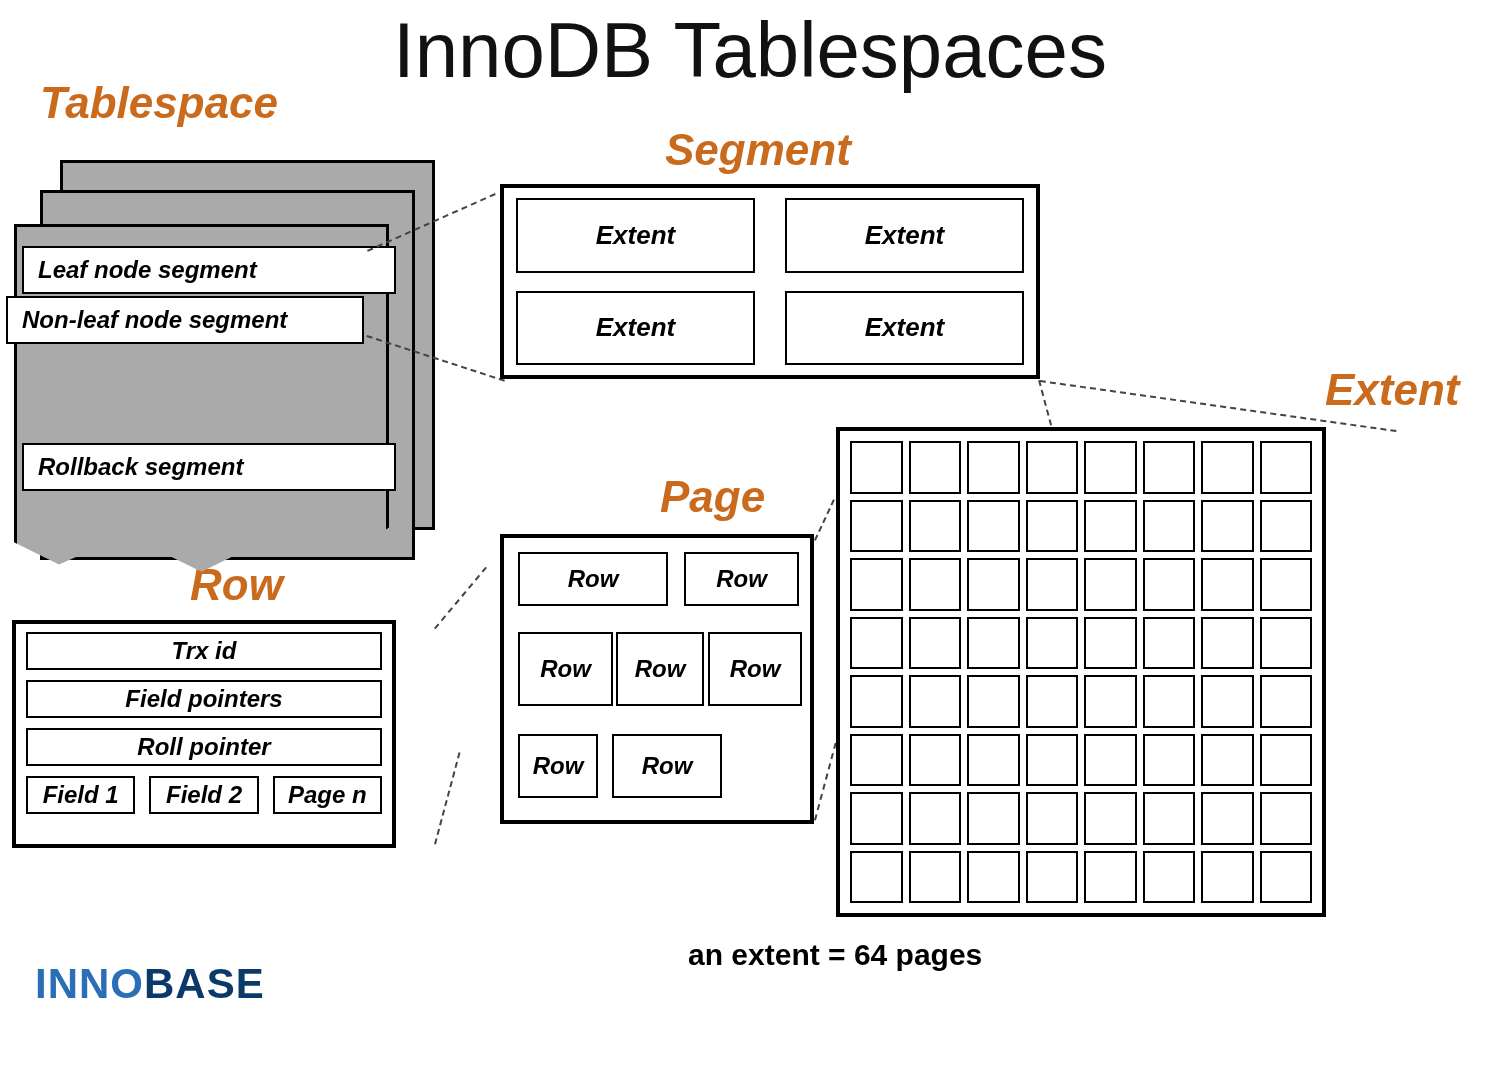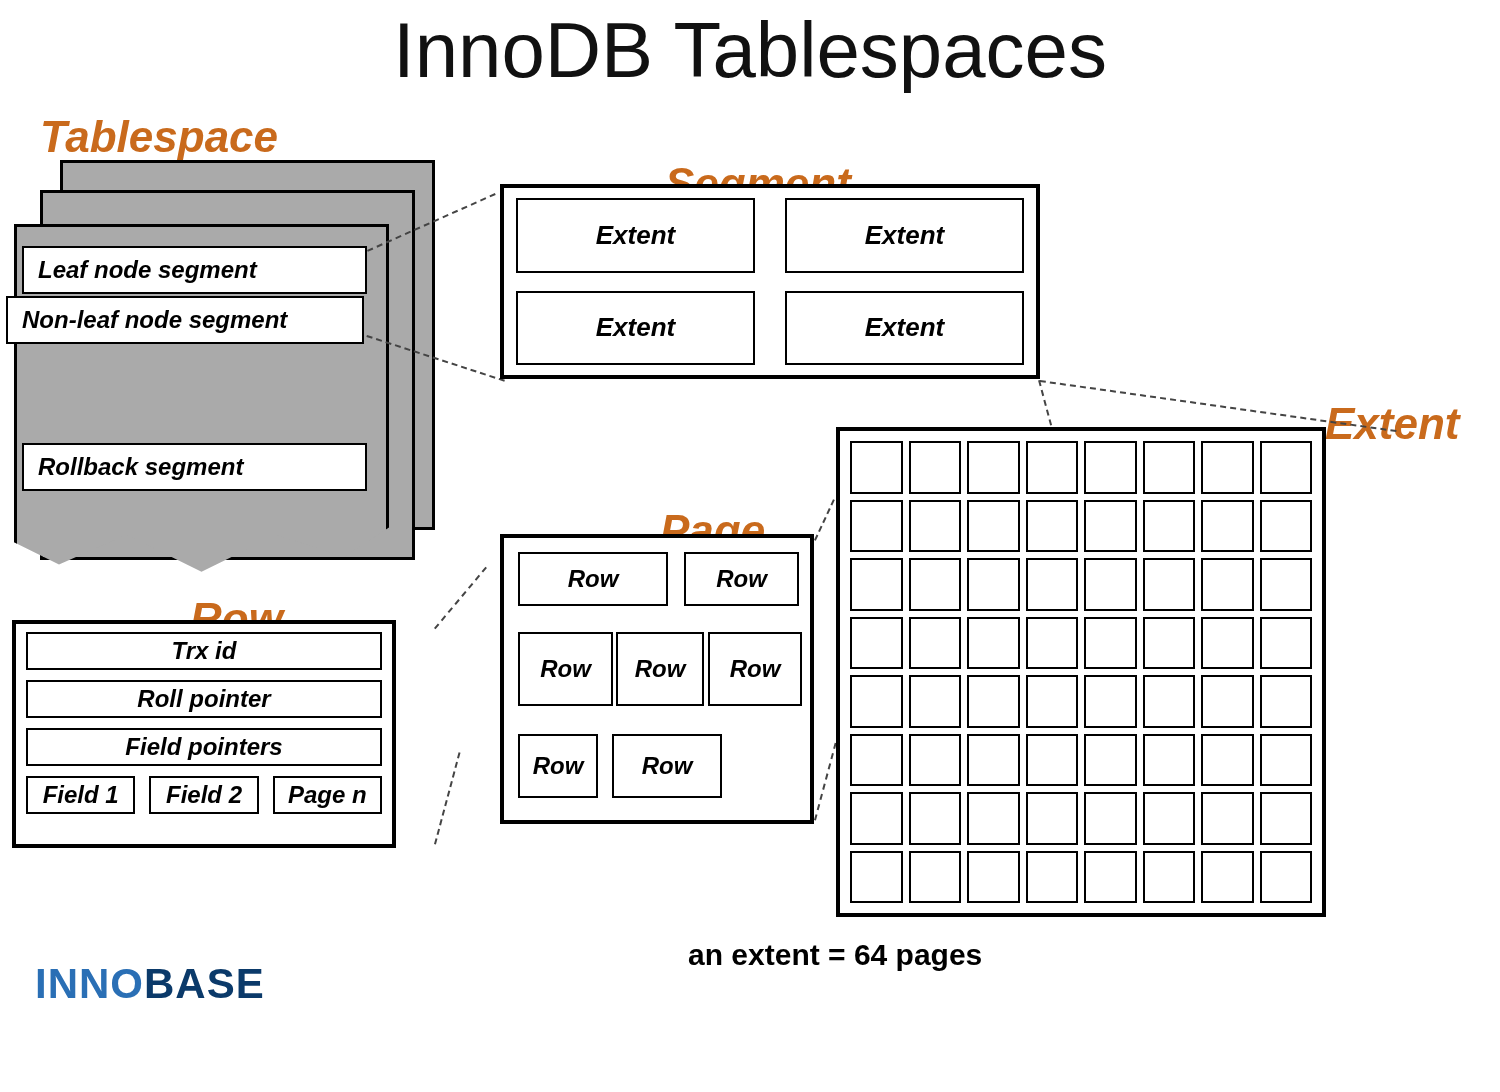--- a/index.html
+++ b/index.html
@@ -19,21 +19,20 @@
     text-align: center;
     font-size: 78px;
     font-weight: 400;
     color: #111;
   }
   .section-label {
     position: absolute;
     font-style: italic;
     font-weight: 700;
     color: #c96a1c;
-    margin-top: 34px;
   }
   .lbl-tablespace { top: 78px; left: 40px; font-size: 44px; }
   .lbl-segment { top: 125px; left: 665px; font-size: 44px; }
   .lbl-extent { top: 365px; left: 1325px; font-size: 44px; }
   .lbl-page { top: 472px; left: 660px; font-size: 44px; }
   .lbl-row { top: 560px; left: 190px; font-size: 44px; }
 
   
   .sheet {
     position: absolute;
@@ -50,21 +49,21 @@
   }
   .seg-row {
     position: absolute;
     background: #fff;
     border: 2px solid #000;
     font-style: italic;
     font-weight: 700;
     font-size: 24px;
     color: #000;
     padding: 8px 14px;
-    width: 345px;
+    width: 374px;
   }
   .seg-leaf { left: 22px; top: 246px; }
   .seg-nonleaf { left: 6px; top: 296px; width: 358px; }
   .seg-rollback { left: 22px; top: 443px; }
 
   
   .segment-box {
     position: absolute;
     left: 500px; top: 184px;
     width: 540px; height: 195px;
@@ -283,22 +282,22 @@
   <div class="row-cell" style="left:180px; top:14px; width:115px; height:54px;">Row</div>
   <div class="row-cell" style="left:14px; top:94px; width:95px; height:74px;">Row</div>
   <div class="row-cell" style="left:112px; top:94px; width:88px; height:74px;">Row</div>
   <div class="row-cell" style="left:204px; top:94px; width:94px; height:74px;">Row</div>
   <div class="row-cell" style="left:14px; top:196px; width:80px; height:64px;">Row</div>
   <div class="row-cell" style="left:108px; top:196px; width:110px; height:64px;">Row</div>
 </div>
 
 <div class="row-box">
   <div class="row-line">Trx id</div>
+  <div class="row-line">Field pointers</div>
   <div class="row-line">Roll pointer</div>
-  <div class="row-line">Field pointers</div>
   <div class="field-row">
     <div class="field-cell">Field 1</div>
     <div class="field-cell">Field 2</div>
     <div class="field-cell">Page n</div>
   </div>
 </div>
 
 <div class="footnote">an extent = 64 pages</div>
 
 <div class="logo">

